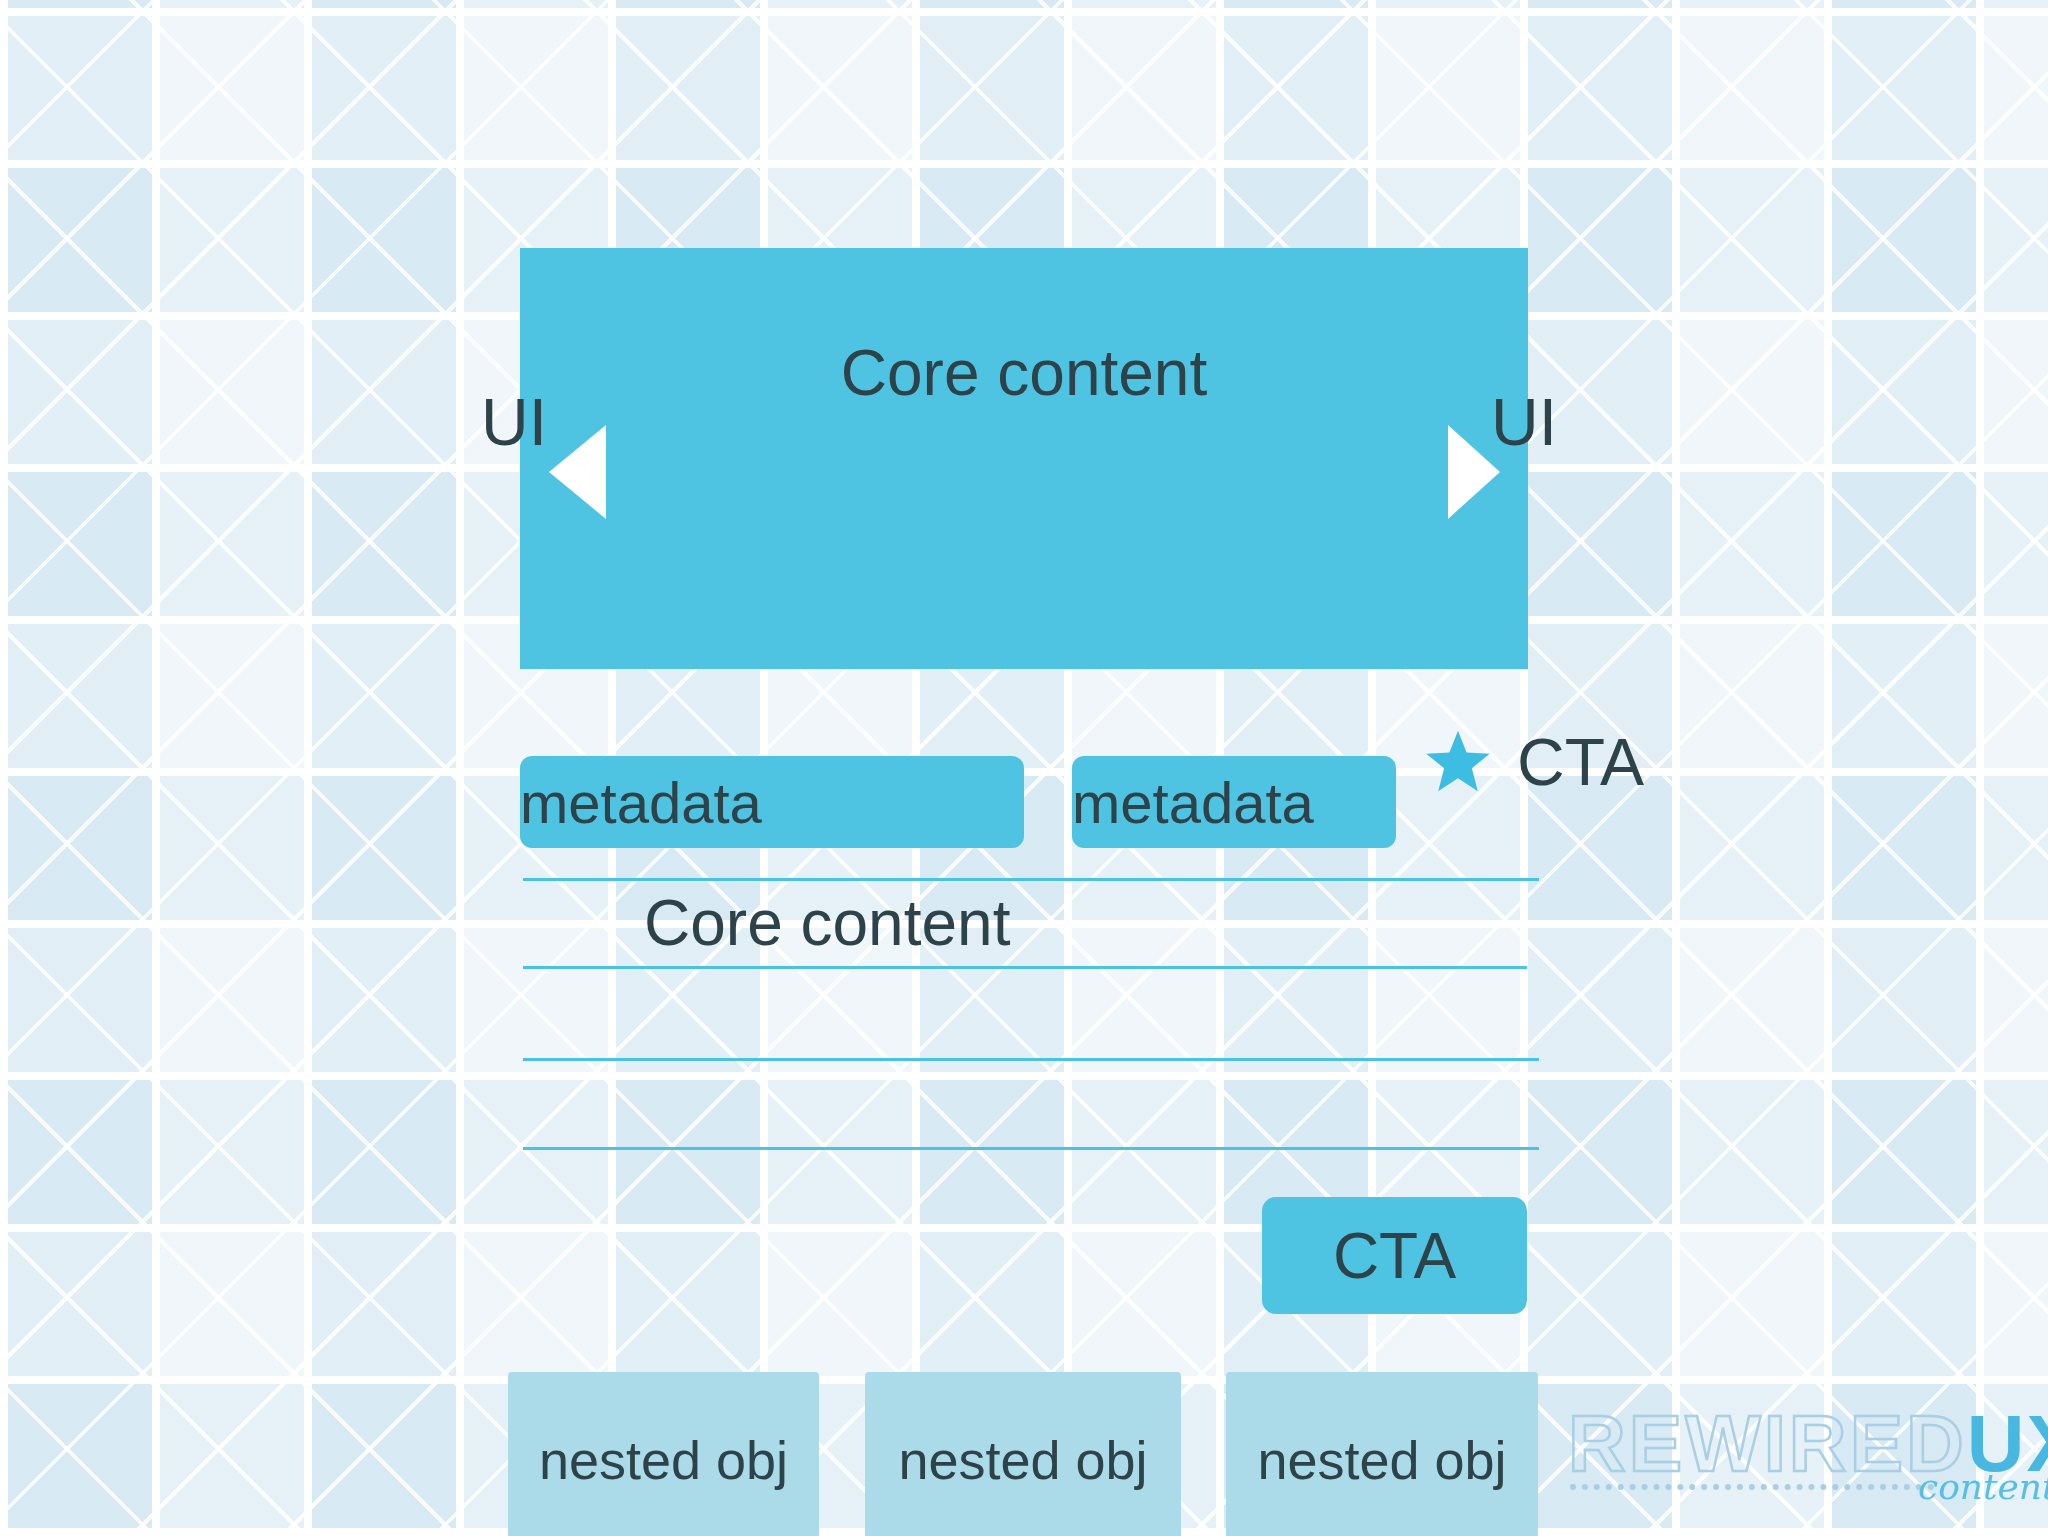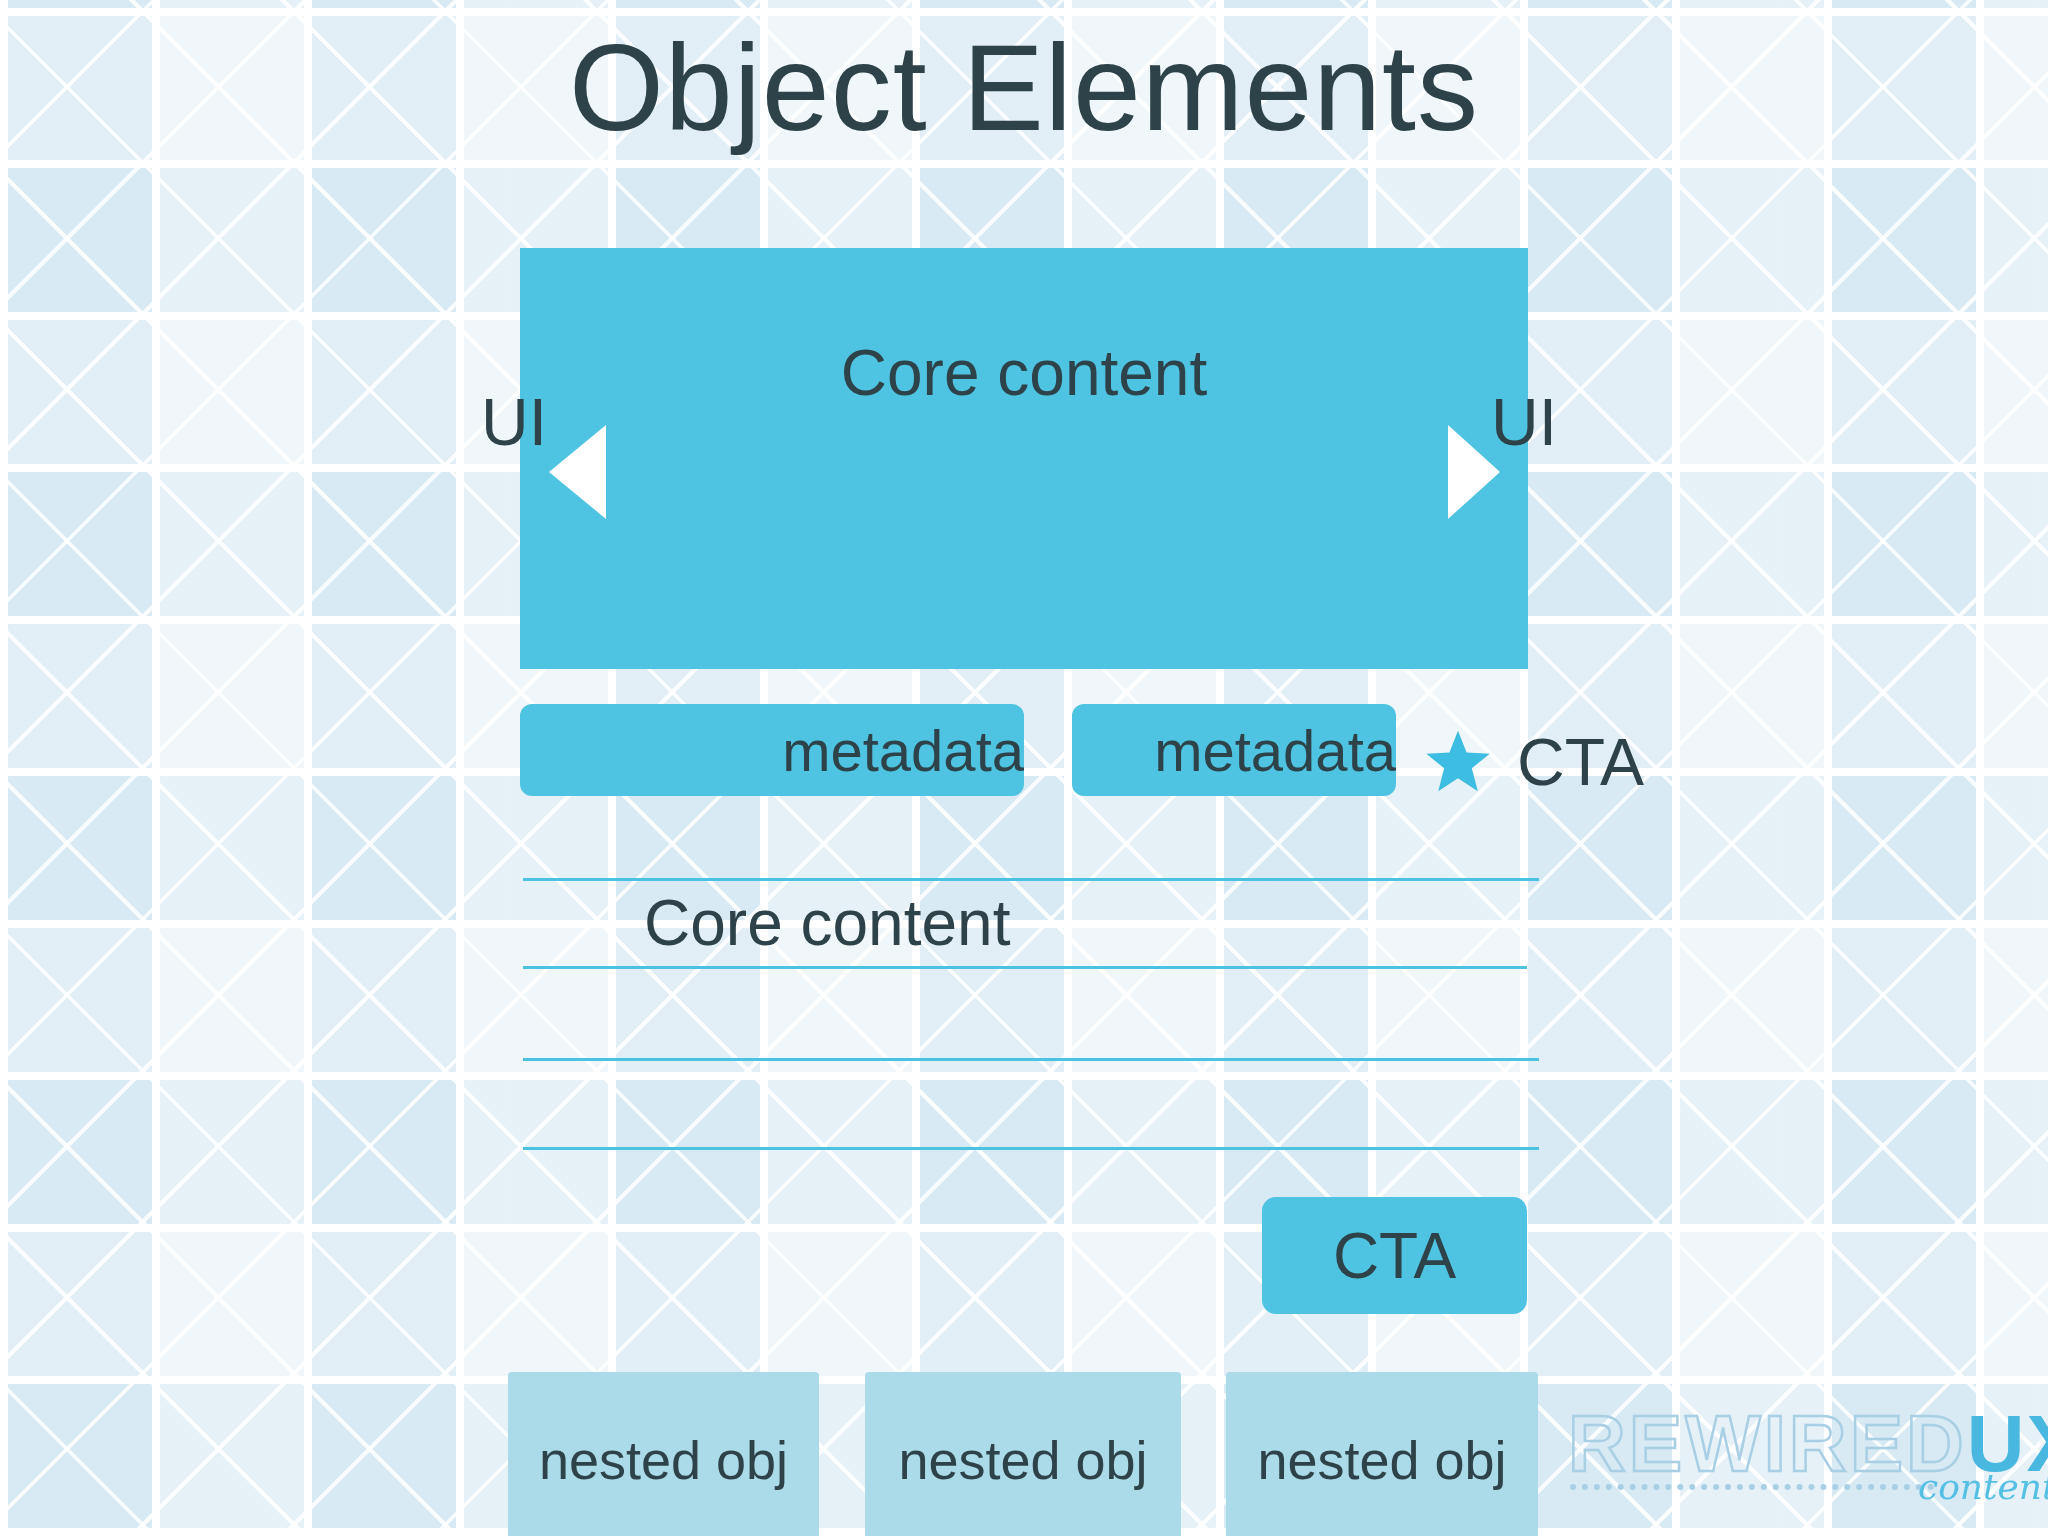--- a/index.html
+++ b/index.html
@@ -18,22 +18,22 @@
   .page-title{position:absolute;left:0;top:18px;width:100%;text-align:center;
     font-size:122px;font-weight:500;letter-spacing:1px;color:#2e4349;}
   .core-card{position:absolute;left:520px;top:248px;width:1008px;height:421px;background:#4ec4e2;}
   .core-card-label{position:absolute;left:0;top:88px;width:100%;text-align:center;font-size:64px;}
   .ui-label{position:absolute;font-size:66px;font-weight:400;z-index:3;}
   .ui-left{left:481px;top:384px;}
   .ui-right{left:1491px;top:384px;}
   .tri{position:absolute;width:0;height:0;z-index:2;}
   .tri-left{left:549px;top:425px;border-top:47px solid transparent;border-bottom:47px solid transparent;border-right:57px solid #ffffff;}
   .tri-right{left:1448px;top:425px;border-top:47px solid transparent;border-bottom:47px solid transparent;border-left:52px solid #ffffff;}
-  .chip{position:absolute;top:704px;height:92px;background:#4ec4e2;border-radius:12px;
-    display:flex;align-items:center;justify-content:flex-end;font-size:58px;}
+  .chip{position:absolute;top:756px;height:92px;background:#4ec4e2;border-radius:12px;
+    display:flex;align-items:center;justify-content:flex-start;font-size:58px;}
   .chip1{left:520px;width:504px;}
   .chip2{left:1072px;width:324px;}
   .cta-inline{position:absolute;left:1425px;top:716px;height:92px;display:flex;align-items:center;gap:26px;}
   .star-wrap{width:66px;height:64px;}
   .star-wrap svg{display:block;width:66px;height:64px;}
   .cta-inline-label{font-size:66px;}
   .content-line{position:absolute;left:523px;width:1016px;height:3px;background:#4cc2e2;}
   .line1{top:878px;}
   .line2{top:966px;width:1004px;}
   .line3{top:1058px;}
@@ -52,21 +52,20 @@
   .logo-solid{font-size:80px;font-weight:bold;letter-spacing:2px;color:#49b8e0;}
   .logo-dots{position:absolute;left:1570px;top:1484px;width:364px;height:0;border-bottom:6px dotted #a9cfe4;}
   .logo-studio{position:absolute;left:1918px;top:1466px;width:104px;text-align:right;
     font-family:"DejaVu Serif",serif;font-style:italic;font-size:36px;color:#55c0e3;}
 </style>
 </head>
 <body>
 
 <div class="stage">
 
-  <div class="page-title">Object Elements</div>
 
   <div class="core-card">
     <div class="core-card-label">Core content</div>
   </div>
   <div class="ui-label ui-left">UI</div>
   <div class="ui-label ui-right">UI</div>
   <div class="tri tri-left"></div>
   <div class="tri tri-right"></div>
 
   <div class="chip chip1">

